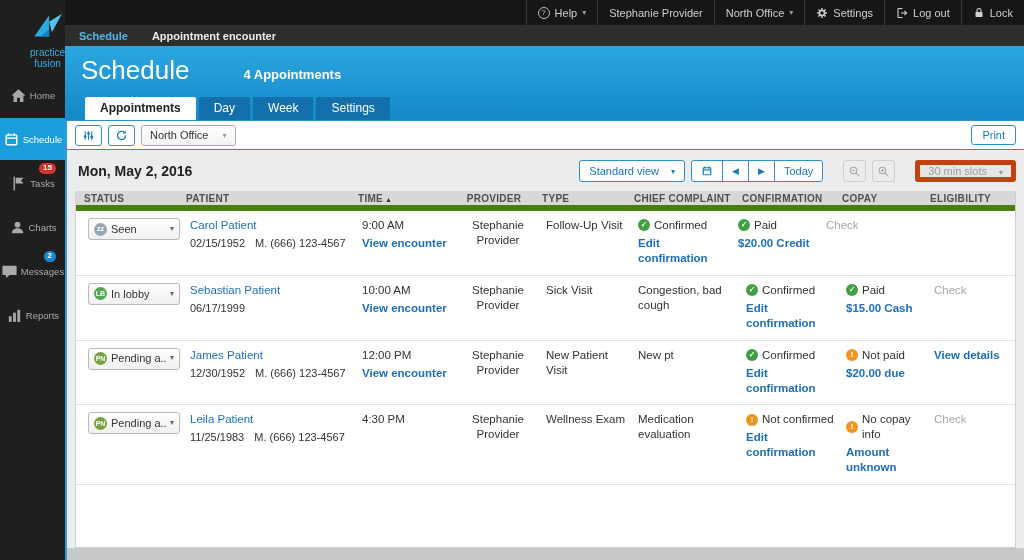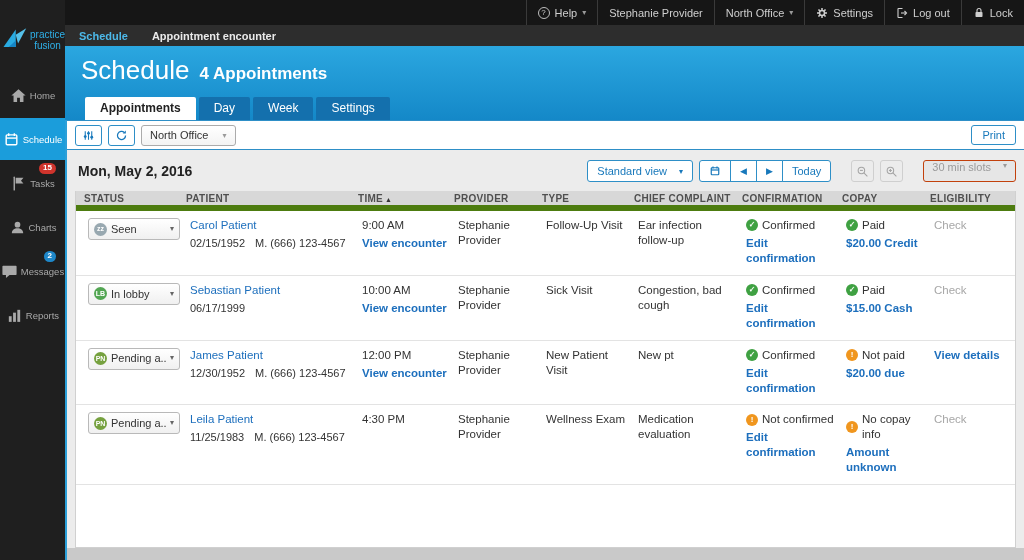--- a/index.html
+++ b/index.html
@@ -4,21 +4,21 @@
 <style>
   * { box-sizing: border-box; margin: 0; padding: 0; }
   html,body { width:1024px; height:560px; overflow:hidden; background:#000; }
   body { font-family:"Liberation Sans", sans-serif; }
   a { text-decoration:none; cursor:pointer; }
 
   .app { position:relative; width:1024px; height:560px; background:#ececec; }
 
   
   .sidebar { position:absolute; left:0; top:0; width:65px; height:560px; background:#1f1f1f; z-index:5; }
-  .logo { height:74px; display:flex; align-items:center; justify-content:center; gap:2px; padding-top:6px; }
+  .logo { height:74px; display:flex; flex-direction:column; align-items:flex-end; justify-content:center; gap:2px; padding-top:6px; }
   .logo-text { color:#2fb0e8; font-size:10px; line-height:1.1; text-align:center; }
   .side-item { position:relative; height:42px; margin-bottom:2px; display:flex; flex-direction:row; align-items:center; justify-content:center; gap:3px; color:#a9a9a9; font-size:9.5px; cursor:pointer; }
   .side-item svg { width:17px; height:17px; }
   .side-item.active { background:#1b9ddb; color:#fff; }
   .badge { position:absolute; top:1px; right:9px; color:#fff; border-radius:8px; font-size:8px; font-weight:bold; padding:1px 4px; line-height:1.1; }
   .badge-tasks { background:#d0342c; }
   .badge-messages { background:#1e87c9; }
 
   
   .main { position:absolute; left:65px; top:0; width:959px; height:560px; display:flex; flex-direction:column; }
@@ -29,21 +29,21 @@
   .help-circle { width:12px; height:12px; border:1px solid #bdbdbd; border-radius:50%; font-size:8px; display:inline-flex; align-items:center; justify-content:center; color:#cfcfcf; }
   .caret { font-size:8px; color:#9a9a9a; }
 
   .subnav { height:21px; background:#2d2d2d; display:flex; align-items:center; gap:24px; padding-left:14px; font-size:11px; font-weight:bold; flex:0 0 auto; }
   .subnav-active { color:#4db9e9; cursor:pointer; }
   .subnav-item { color:#eaeaea; cursor:pointer; }
 
   .bluehead { height:74px; background:linear-gradient(180deg,#2ba7e0,#1488c8); position:relative; padding-left:16px; flex:0 0 auto; }
   .title-row { padding-top:9px; display:flex; align-items:baseline; gap:10px; color:#fff; }
   .title-row h1 { font-size:26px; font-weight:normal; }
-  .appt-count { font-size:17px; font-weight:bold; }
+  .appt-count { font-size:13px; font-weight:bold;margin-left:44px; }
   .tabs { position:absolute; bottom:0; left:20px; display:flex; gap:3px; }
   .tab { height:23px; line-height:23px; padding:0 15px; font-size:12px; border-radius:2px 2px 0 0; cursor:pointer; }
   .tab.active { background:#fff; color:#222; font-weight:bold; }
   .tab.inactive { background:#1470ad; color:#fff; }
 
   .panel { flex:1; display:flex; flex-direction:column; border-left:2px solid #2b9fd8; min-height:0; }
 
   .toolbar { height:30px; background:#fff; border-top:1px solid #2e8fc7; border-bottom:1px solid #2e8fc7; display:flex; align-items:center; gap:6px; padding:0 8px; flex:0 0 auto; }
   .tb-btn { width:27px; height:21px; background:#fff; border:1px solid #2e8fc7; border-radius:3px; color:#1778bb; display:flex; align-items:center; justify-content:center; cursor:pointer; }
   .tb-btn svg { width:13px; height:13px; }
@@ -58,31 +58,31 @@
   .date-controls { display:flex; align-items:center; gap:6px; }
   .btn-blue { height:22px; background:#fff; border:1px solid #2e8fc7; border-radius:3px; color:#1778bb; font-size:11px; display:flex; align-items:center; justify-content:center; padding:0 9px; cursor:pointer; }
   .btn-blue svg { width:12px; height:12px; }
   .seg { display:flex; }
   .seg .btn-blue { border-radius:0; margin-left:-1px; }
   .seg .btn-blue:first-child { border-radius:3px 0 0 3px; margin-left:0; }
   .seg .btn-blue:last-child { border-radius:0 3px 3px 0; }
   .arrow-glyph { font-size:9px; }
   .zoom-btn { width:23px; height:22px; background:transparent; border:1px solid #cfcfcf; border-radius:3px; color:#a5a5a5; display:flex; align-items:center; justify-content:center; cursor:pointer; }
   .zoom-btn svg { width:13px; height:13px; }
-  .dd-gray { height:22px; border:1px solid #c2410c; border-radius:3px; background:#e6e6e6; color:#9b9b9b; font-size:11px; display:flex; align-items:flex-start; gap:12px; padding:0 8px; cursor:default; }
+  .dd-gray { height:22px; border:5px solid #c2410c; border-radius:3px; background:#e6e6e6; color:#9b9b9b; font-size:11px; display:flex; align-items:flex-end; gap:12px; padding:0 8px; cursor:default; }
   .gap8 { width:8px; }
 
   
   .grid { flex:1; background:#fff; border:1px solid #d0d0d0; border-top:none; display:flex; flex-direction:column; min-height:0; }
   .ghead { display:flex; background:#d8d8d8; border-bottom:6px solid #4d7c0f; height:20px; align-items:center; font-size:10px; font-weight:bold; color:#4f4f4f; letter-spacing:.3px; flex:0 0 auto; }
   .cell { padding-right:8px; }
   .c-status { width:110px; padding-left:8px; }
   .c-patient { width:172px; }
   .c-time { width:96px; }
-  .c-provider { width:88px; }
+  .c-provider { width:88px;text-align:center; }
   .c-type { width:92px; }
   .c-complaint { width:108px; }
   .c-conf { width:100px; }
   .c-copay { width:88px; }
   .c-elig { flex:1; }
   .ghead .cell { cursor:pointer; }
   .sort-icon { font-size:7px; color:#333; margin-left:2px; }
 
   .trow { display:flex; border-bottom:1px solid #e3e3e3; padding:7px 4px 9px; font-size:11.5px; color:#333; line-height:1.3; flex:0 0 auto; }
   .status-dd { display:flex; align-items:center; gap:4px; width:92px; height:22px; border:1px solid #b9b9b9; border-radius:3px; background:linear-gradient(#fff,#f0f0f0); padding:0 5px; font-size:11px; cursor:pointer; }
@@ -336,21 +336,20 @@
               <div class="detail-line">
                 <span>02/15/1952</span><span class="phone">M. (666) 123-4567</span>
               </div>
             </div>
             <div class="cell c-time">
               <div>9:00 AM</div>
               <a class="link bold sub">View encounter</a>
             </div>
             <div class="cell c-provider">Stephanie Provider</div>
             <div class="cell c-type">Follow-Up Visit</div>
-            <div class="cell c-complaint">Ear infection follow-up</div>
             <div class="cell c-conf">
               <div class="statline">
                   <span class="ic ok"></span>
                   <span>Confirmed</span>
                 </div>
               <a class="link bold sub">Edit confirmation</a>
             </div>
             <div class="cell c-copay">
               <div class="statline">
                   <span class="ic ok"></span>

